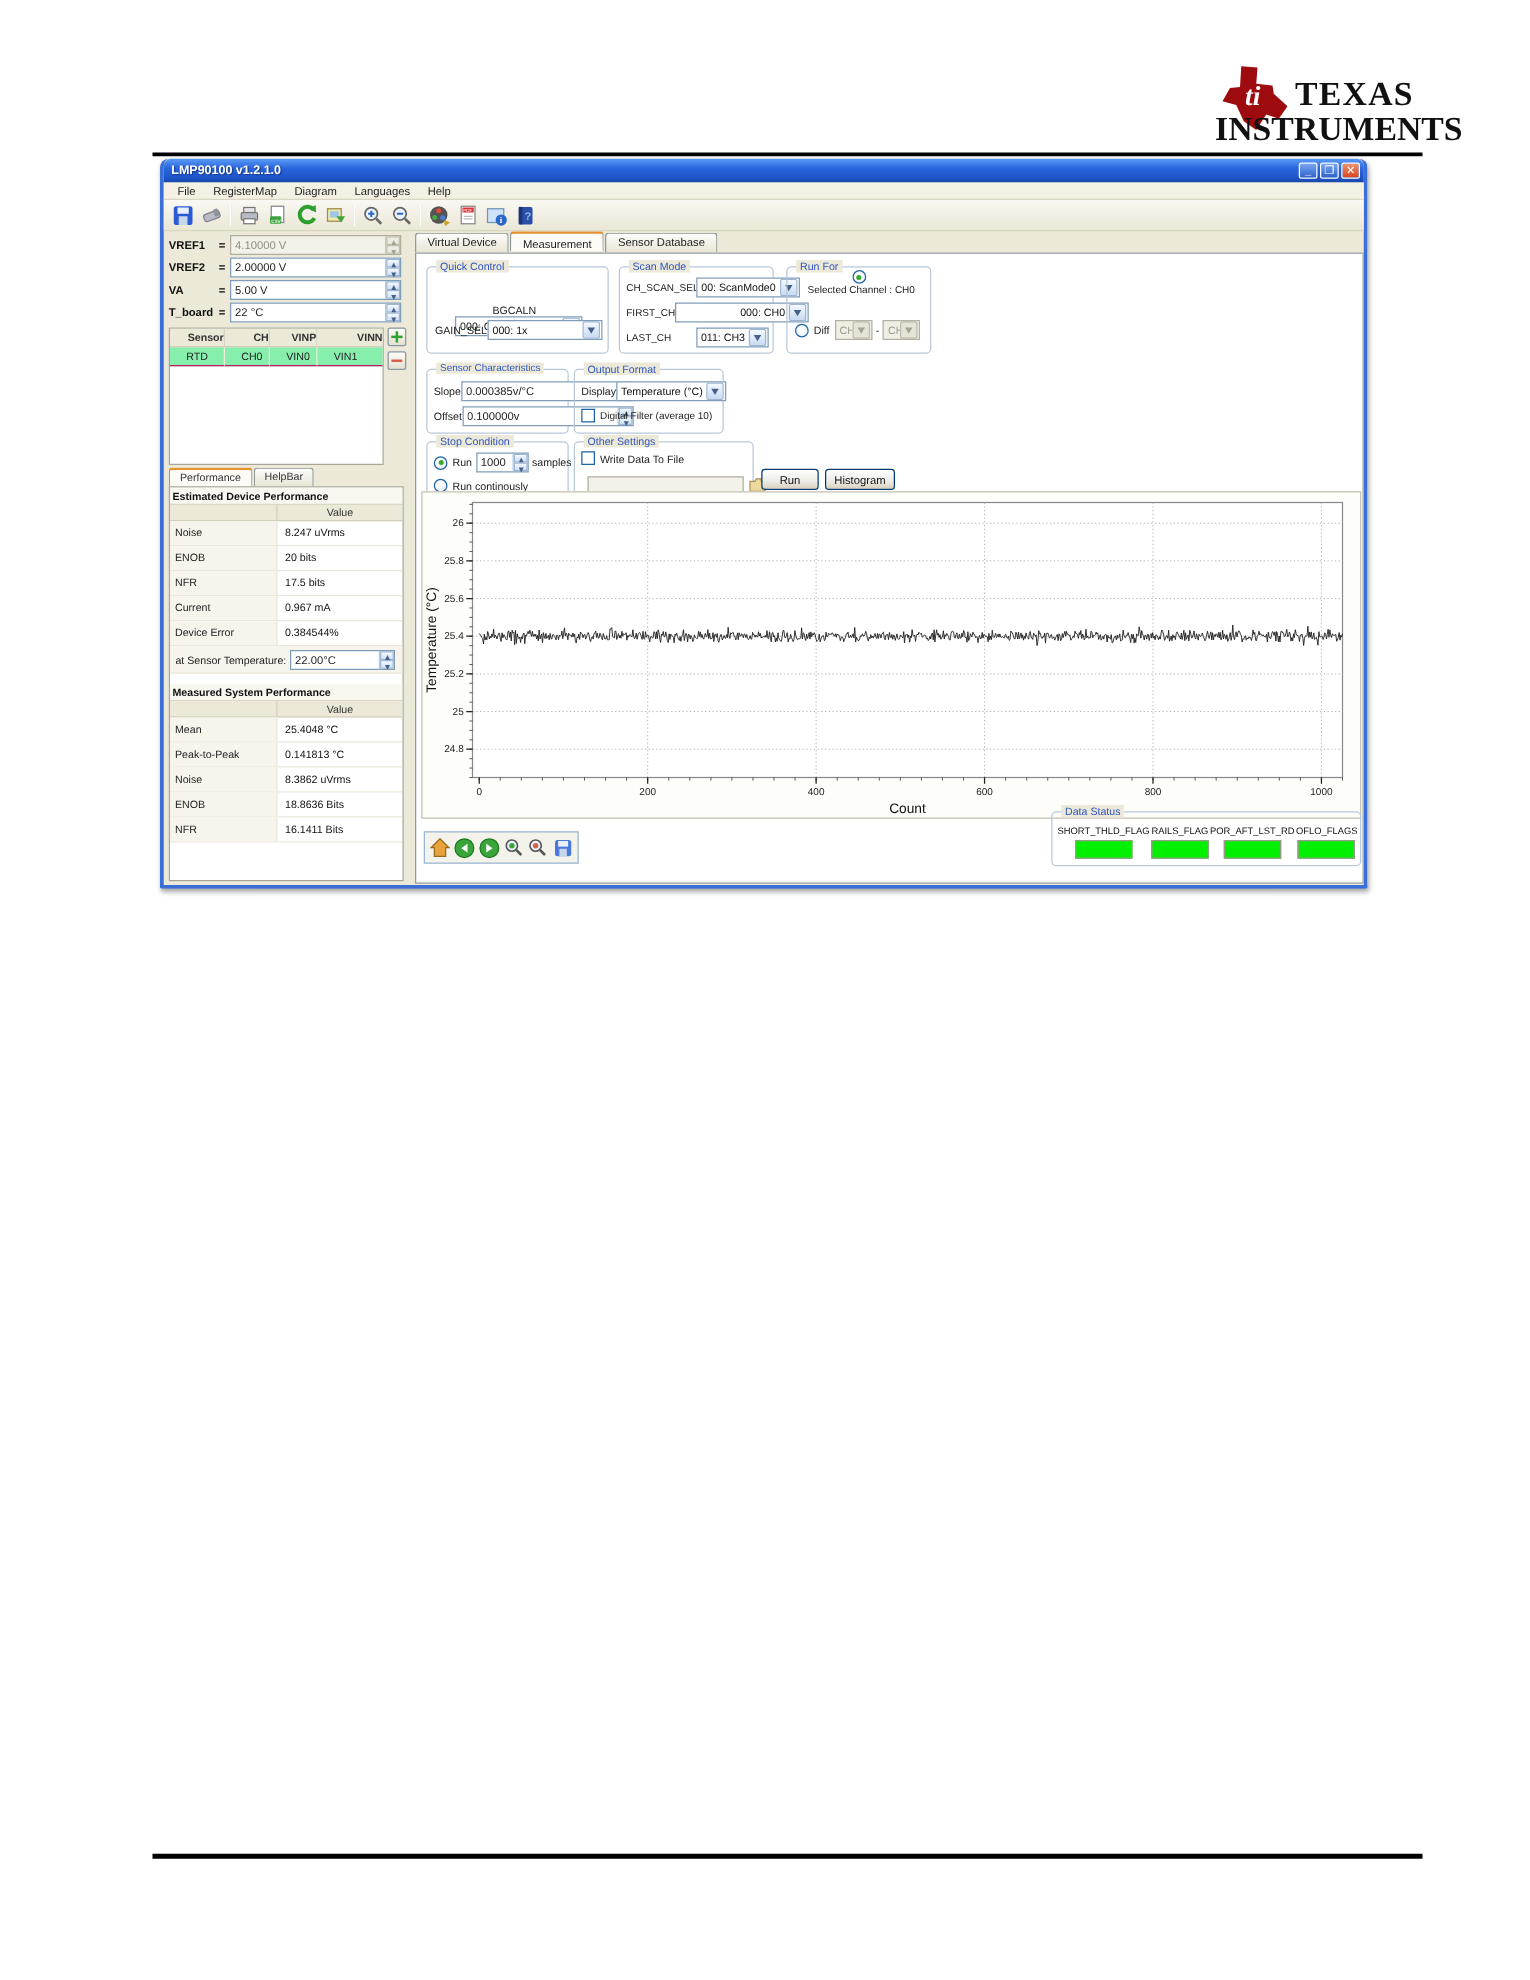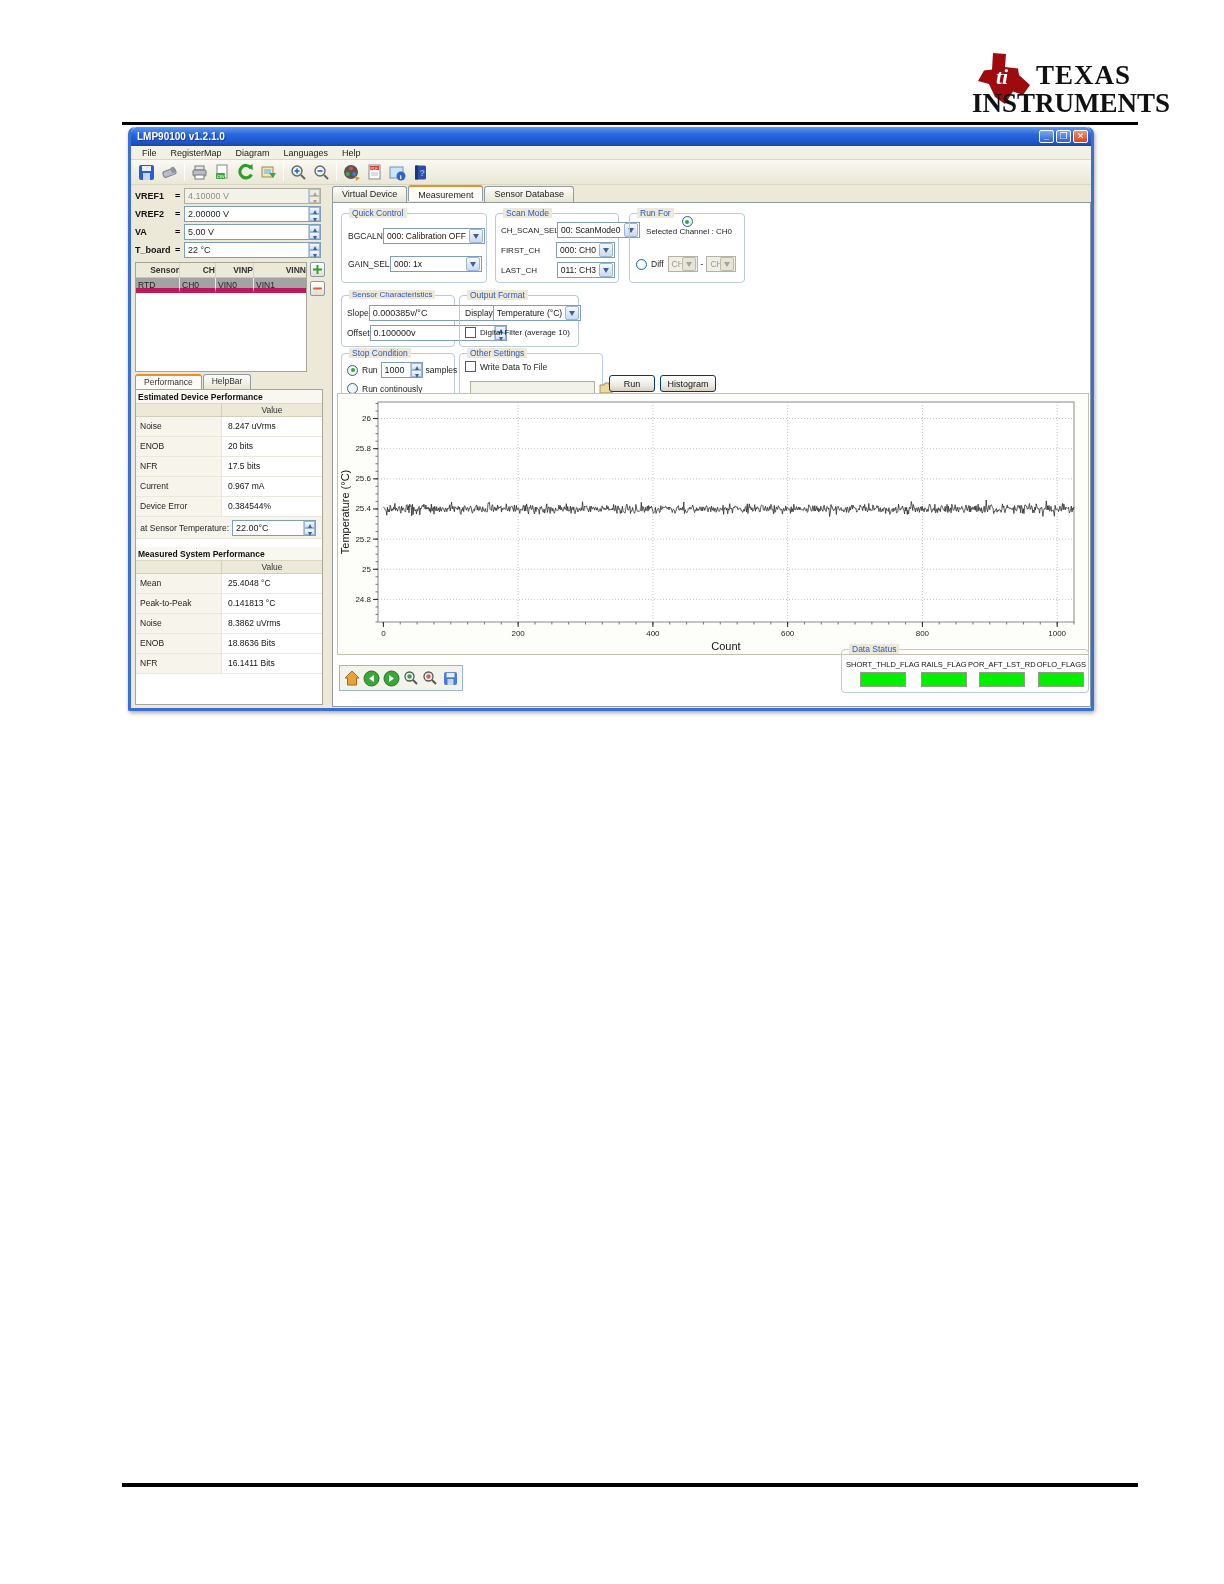--- a/index.html
+++ b/index.html
@@ -47,21 +47,21 @@
   .spin div:after { content:""; position:absolute; left:3px; border-left:2.5px solid transparent; border-right:2.5px solid transparent; }
   .spin .up:after { top:2px; border-bottom:4px solid #44618C; }
   .spin .dn:after { top:3px; border-top:4px solid #44618C; }
   .spin.gray div { background:#EDECE2; border-color:#C2BFAE; }
   .spin.gray .up:after { border-bottom-color:#A6A392; }
   .spin.gray .dn:after { border-top-color:#A6A392; }
 
   .sensortbl { position:absolute; left:2px; top:77px; width:172px; height:110px; background:#fff; border:1px solid #A7A597; font-size:8.5px; }
   .sensortbl .hrow, .sensortbl .drow { display:flex; }
   .sensortbl .hrow div { background:#ECE9D8; border-right:1px solid #D7D4C2; border-bottom:1px solid #C9C6B4; text-align:right; height:15px; line-height:15px; color:#333;font-weight:bold;}
-  .sensortbl .drow div { border-right:1px solid #EDEBDD; border-bottom:5px solid #be185d; height:15px; line-height:15px; padding-left:2px; color:#222; background:#a3a3a3;}
+  .sensortbl .drow div { border-right:1px solid #EDEBDD; border-bottom:1px solid #be185d; height:15px; line-height:15px; padding-left:13px; color:#222; background:#86efac;}
   .c1{width:44px;} .c2{width:36px;} .c3{width:38px;} .c4{width:52px; border-right:none!important;}
   .addbtn,.rmbtn { position:absolute; left:177px; width:15px; height:15px; border:1px solid #8A97A5; border-radius:2px; background:linear-gradient(180deg,#FDFDFB,#E3E0CF); display:flex; align-items:center; justify-content:center; }
 
   .ltabs { position:absolute; left:2px; top:189px; height:15px; display:flex; font-size:8.5px; }
   .ltab { padding:1px 8px 0 8px; border:1px solid #919B9C; border-bottom:none; background:linear-gradient(180deg,#FDFDFB,#E8E5D4); border-radius:3px 3px 0 0; margin-right:1px; color:#333; }
   .ltab.active { background:#FCFBF6; border-top:2px solid #E6902E; font-weight:normal; }
 
   .perfpanel { position:absolute; left:2px; top:204px; width:188px; height:316px; background:#fff; border:1px solid #A7A597; font-size:8.5px; overflow:hidden;}
   .phead { height:14px; line-height:14px; font-weight:bold; background:#F8F7F0; border-bottom:1px solid #D9D6C4; padding-left:2px; color:#111; }
   .vhead { display:flex; height:13px; background:#ECE9D8; border-bottom:1px solid #D2CFBD; }
@@ -385,21 +385,21 @@
     <div class="mtabs">
       <span class="mtab">Virtual Device</span>
       <span class="mtab active">Measurement</span>
       <span class="mtab">Sensor Database</span>
     </div>
 
     <div class="content">
 
       <div class="group" style="left:8px; top:10px; width:146px; height:70px;">
         <span class="glabel">Quick Control</span>
-        <div class="frow" style="left:6px; top:14px; width:134px;">
+        <div class="frow" style="left:6px; top:29px; width:134px;flex-direction:column;">
           <span style="width:42px;">BGCALN</span>
           <span class="combo" style="flex:1;">
             <span class="cval">000: Calibration OFF</span>
               <span class="carr"></span>
           </span>
         </div>
         <div class="frow" style="left:6px; top:42px; width:134px;">
           <span style="width:42px;">GAIN_SEL</span>
           <span class="combo" style="flex:1;">
             <span class="cval">000: 1x</span>
@@ -412,21 +412,21 @@
         <span class="glabel">Scan Mode</span>
         <div class="frow" style="left:5px; top:8px; width:114px;">
           <span style="width:56px; font-size:8px;">CH_SCAN_SEL</span>
           <span class="combo" style="flex:1;">
             <span class="cval">00: ScanMode0</span>
               <span class="carr"></span>
           </span>
         </div>
         <div class="frow" style="left:5px; top:28px; width:114px;">
           <span style="width:56px; font-size:8px;">FIRST_CH</span>
-          <span class="combo" style="flex:1;">
+          <span class="combo" style="flex:1;padding-left:48px;">
             <span class="cval">000: CH0</span>
               <span class="carr"></span>
           </span>
         </div>
         <div class="frow" style="left:5px; top:48px; width:114px;">
           <span style="width:56px; font-size:8px;">LAST_CH</span>
           <span class="combo" style="flex:1;">
             <span class="cval">011: CH3</span>
               <span class="carr"></span>
           </span>

